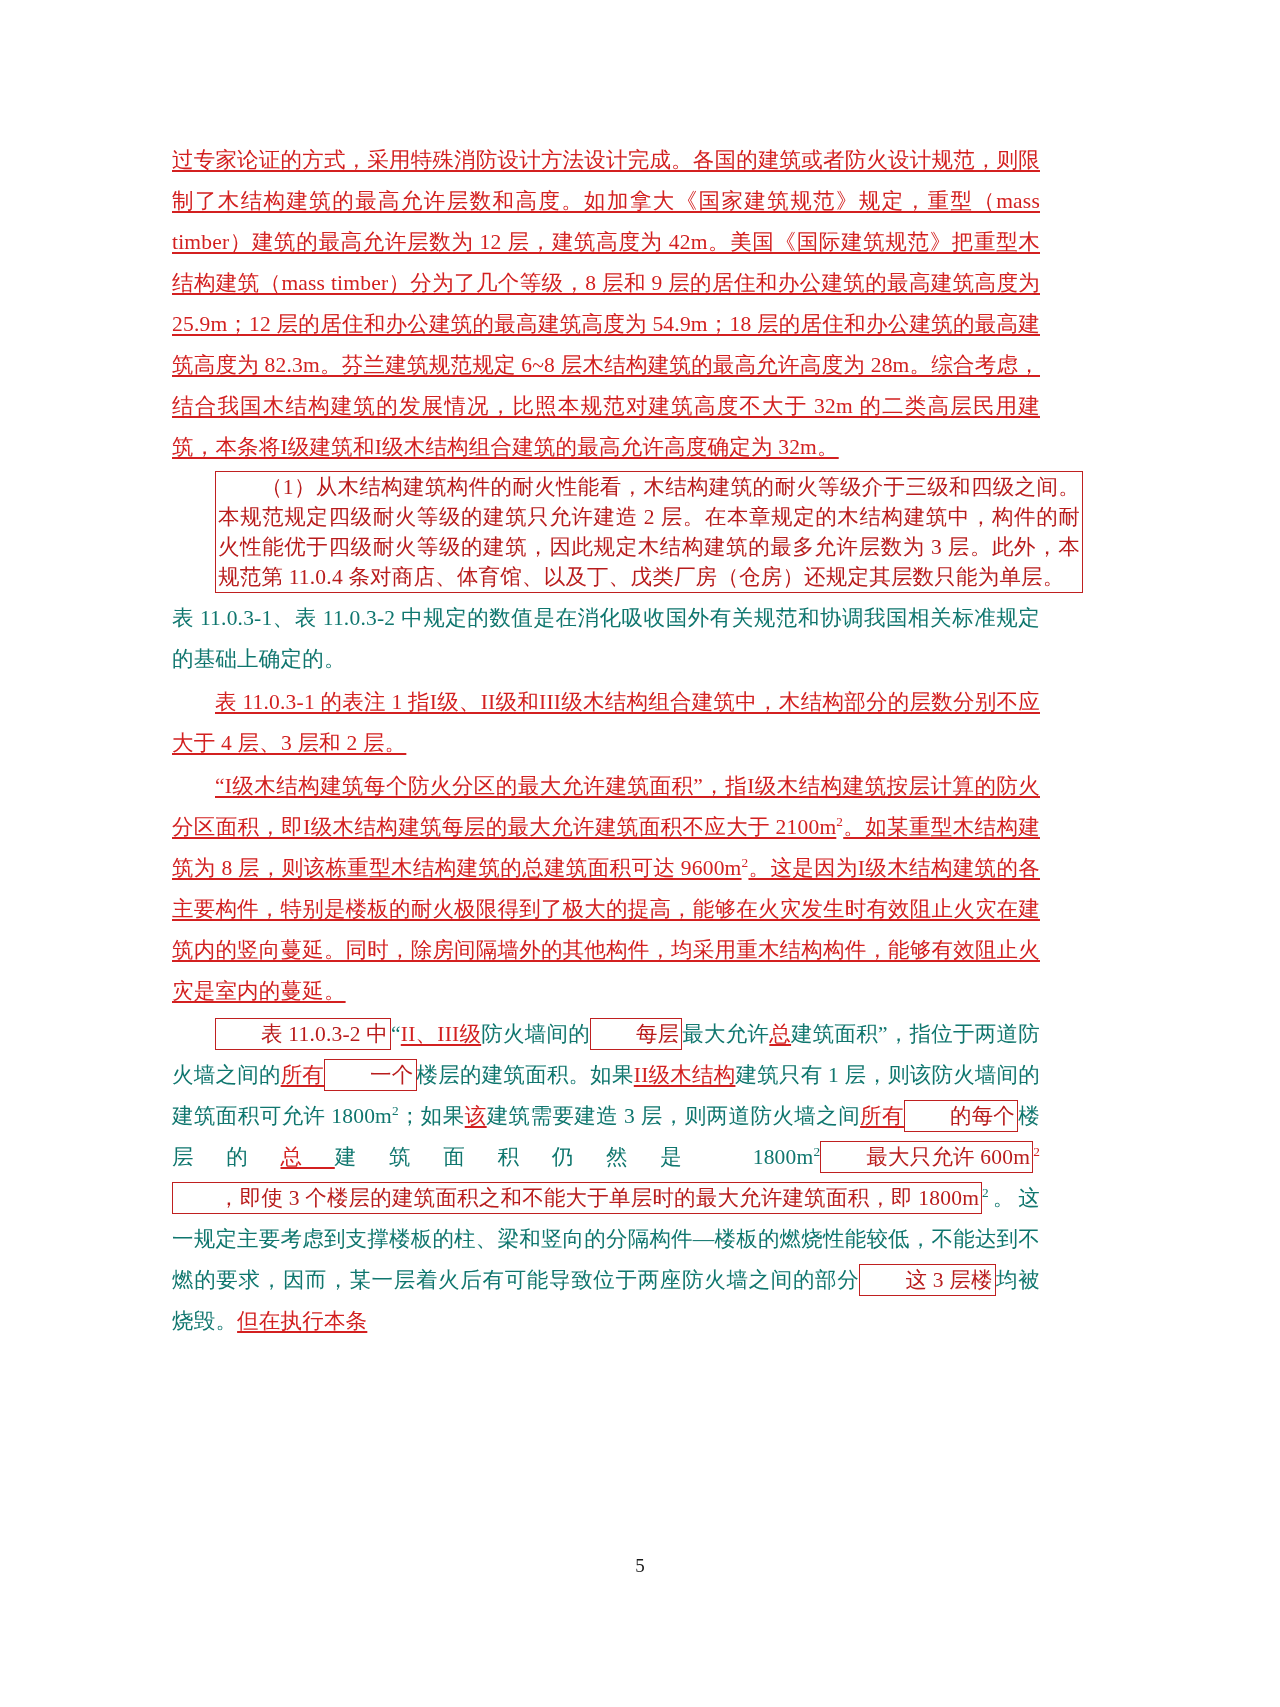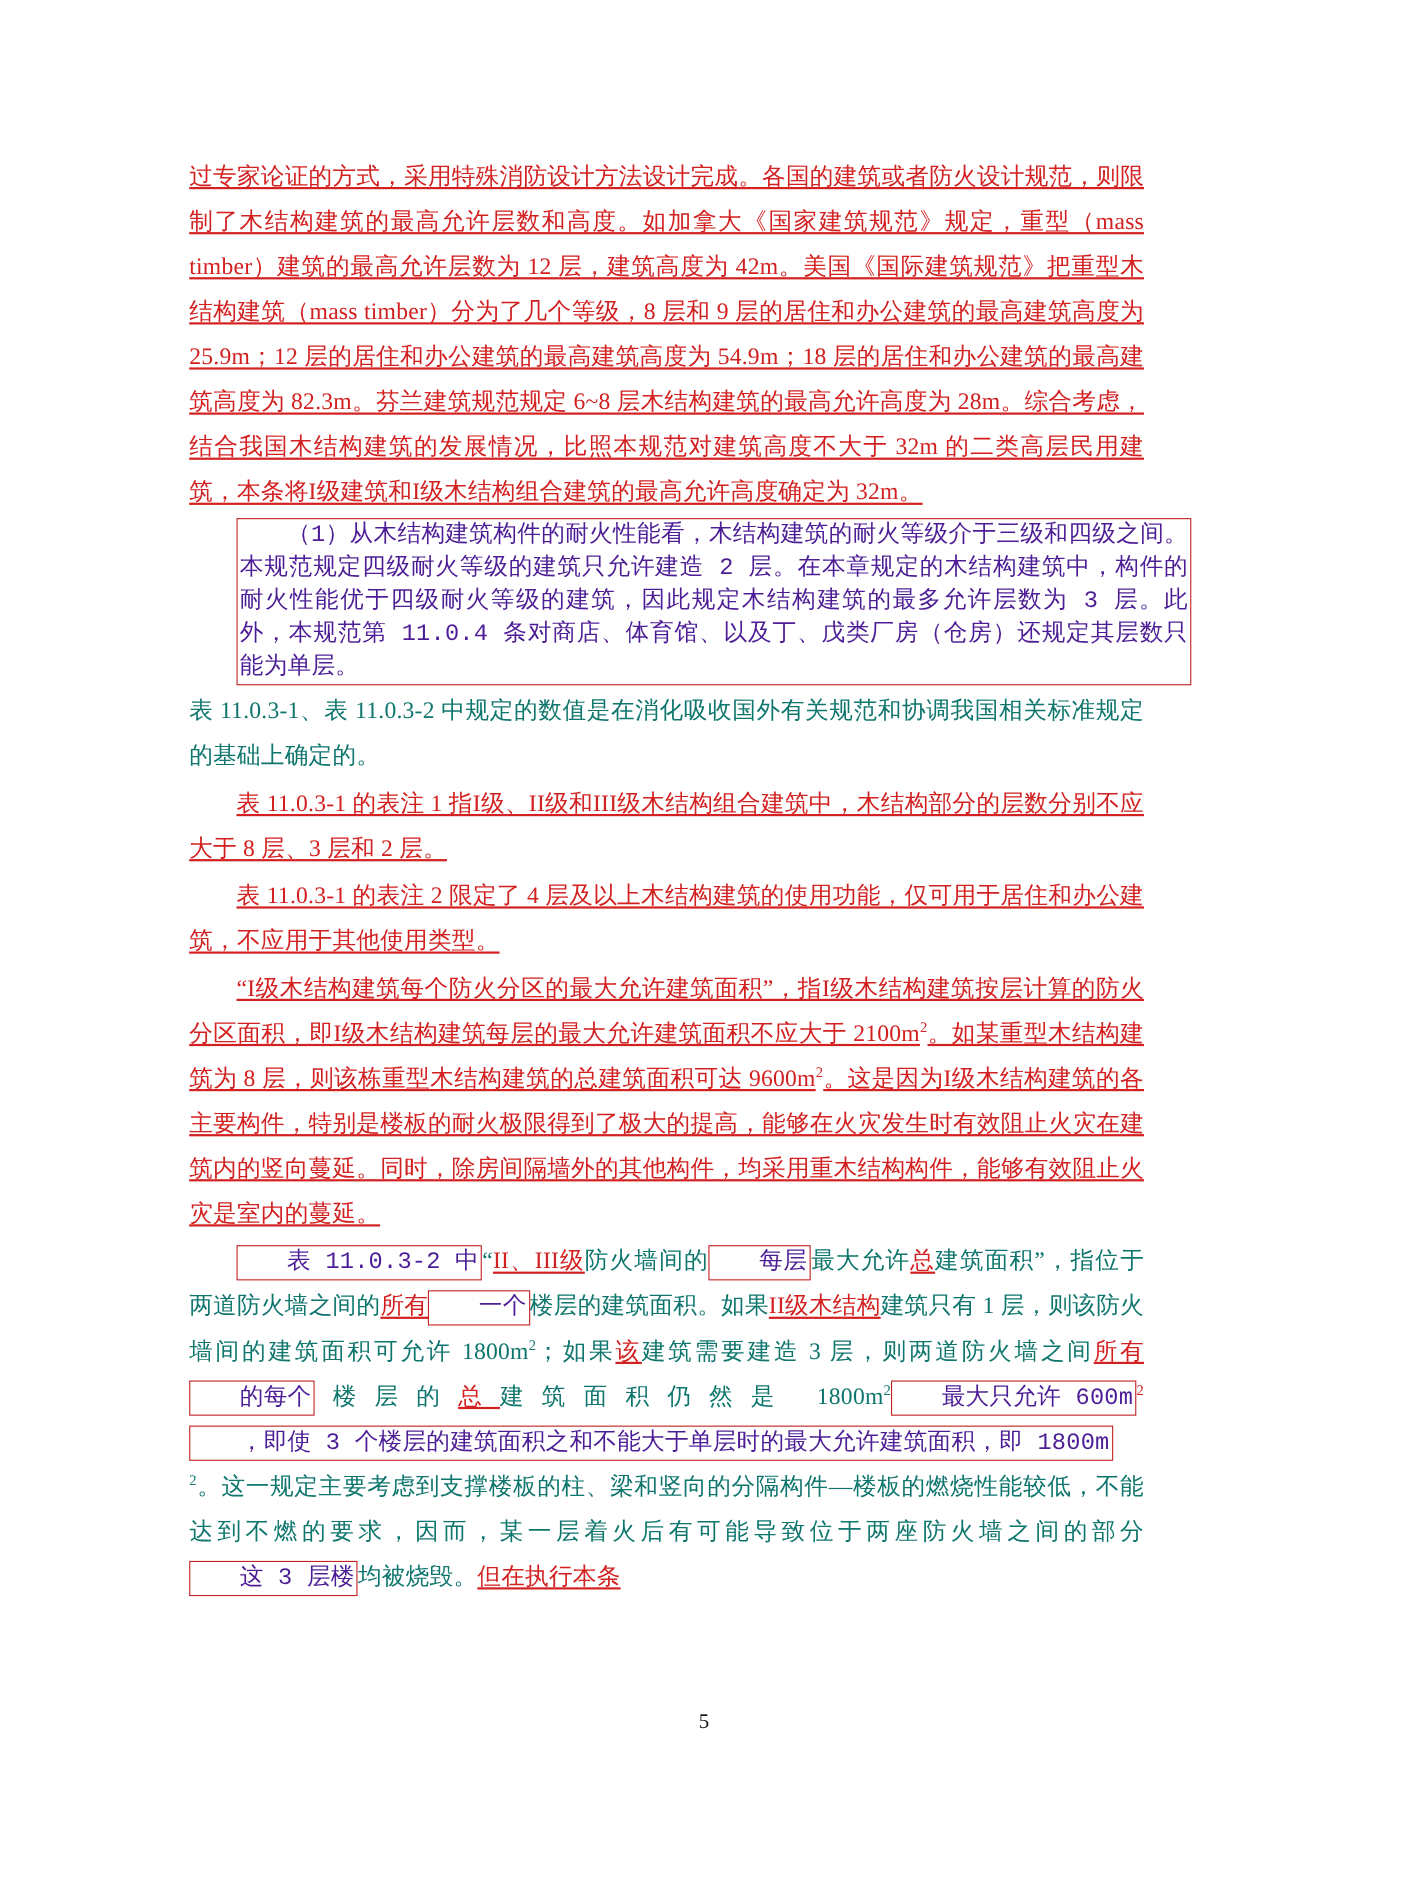--- a/index.html
+++ b/index.html
@@ -44,27 +44,26 @@
     color: #d32020;
     text-decoration: underline;
     text-decoration-color: #d32020;
     text-underline-offset: 3px;
   }
   .rev-nb {
     color: #d32020;
   }
   
   .boxed {
-    color: #4c1d95;
+    color: #b91c1c;
     border: 1px solid #c02020;
     padding: 0 2px;
     line-height: 30px;
     display: inline-block;
     margin: 1px 0;
-    font-family: Liberation Mono, monospace;
   }
   .blk {
     color: #0f766e;
   }
   sup {
     font-size: 0.62em;
     vertical-align: super;
     line-height: 0;
   }
   .page-number {
@@ -86,26 +85,23 @@
 
     <p>
       <span class="rev">过专家论证的方式，采用特殊消防设计方法设计完成。各国的建筑或者防火设计规范，则限制了木结构建筑的最高允许层数和高度。如加拿大《国家建筑规范》规定，重型（mass timber）建筑的最高允许层数为 12 层，建筑高度为 42m。美国《国际建筑规范》把重型木结构建筑（mass timber）分为了几个等级，8 层和 9 层的居住和办公建筑的最高建筑高度为 25.9m；12 层的居住和办公建筑的最高建筑高度为 54.9m；18 层的居住和办公建筑的最高建筑高度为 82.3m。芬兰建筑规范规定 6~8 层木结构建筑的最高允许高度为 28m。综合考虑，结合我国木结构建筑的发展情况，比照本规范对建筑高度不大于 32m 的二类高层民用建筑，本条将I级建筑和I级木结构组合建筑的最高允许高度确定为 32m。</span>
     </p>
 
     <p class="indent">
       <span class="boxed">（1）从木结构建筑构件的耐火性能看，木结构建筑的耐火等级介于三级和四级之间。本规范规定四级耐火等级的建筑只允许建造 2 层。在本章规定的木结构建筑中，构件的耐火性能优于四级耐火等级的建筑，因此规定木结构建筑的最多允许层数为 3 层。此外，本规范第 11.0.4 条对商店、体育馆、以及丁、戊类厂房（仓房）还规定其层数只能为单层。</span><span class="blk">表 11.0.3-1、表 11.0.3-2 中规定的数值是在消化吸收国外有关规范和协调我国相关标准规定的基础上确定的。</span>
     </p>
 
     <p class="indent">
-      <span class="rev">表 11.0.3-1 的表注 1 指I级、II级和III级木结构组合建筑中，木结构部分的层数分别不应大于 8 层、3 层和 2 层。</span>
+      <span class="rev">表 11.0.3-1 的表注 1 指I级、II级和III级木结构组合建筑中，木结构部分的层数分别不应大于 4 层、3 层和 2 层。</span>
     </p>
 
-    <p class="indent">
-      <span class="rev">表 11.0.3-1 的表注 2 限定了 4 层及以上木结构建筑的使用功能，仅可用于居住和办公建筑，不应用于其他使用类型。</span>
-    </p>
 
     <p class="indent">
       <span class="rev">“I级木结构建筑每个防火分区的最大允许建筑面积”，指I级木结构建筑按层计算的防火分区面积，即I级木结构建筑每层的最大允许建筑面积不应大于 2100m</span><sup class="rev-nb">2</sup><span class="rev">。如某重型木结构建筑为 8 层，则该栋重型木结构建筑的总建筑面积可达 9600m</span><sup class="rev-nb">2</sup><span class="rev">。这是因为I级木结构建筑的各主要构件，特别是楼板的耐火极限得到了极大的提高，能够在火灾发生时有效阻止火灾在建筑内的竖向蔓延。同时，除房间隔墙外的其他构件，均采用重木结构构件，能够有效阻止火灾是室内的蔓延。</span>
     </p>
 
     <p class="indent">
       <span class="boxed">表 11.0.3-2 中</span><span class="blk">“</span><span class="rev">II、III级</span><span class="blk">防火墙间的</span><span class="boxed">每层</span><span class="blk">最大允许</span><span class="rev">总</span><span class="blk">建筑面积”，指位于两道防火墙之间的</span><span class="rev">所有</span><span class="boxed">一个</span><span class="blk">楼层的建筑面积。如果</span><span class="rev">II级木结构</span><span class="blk">建筑只有 1 层，则该防火墙间的建筑面积可允许 1800m</span><sup class="blk">2</sup><span class="blk">；如果</span><span class="rev">该</span><span class="blk">建筑需要建造 3 层，则两道防火墙之间</span><span class="rev">所有</span><span class="boxed">的每个</span><span class="blk">楼层的</span><span class="rev">总</span><span class="blk">建筑面积仍然是 1800m</span><sup class="blk">2</sup><span class="boxed">最大只允许 600m</span><sup class="rev-nb">2</sup><span class="boxed">，即使 3 个楼层的建筑面积之和不能大于单层时的最大允许建筑面积，即 1800m</span><sup class="blk">2</sup><span class="blk">。这一规定主要考虑到支撑楼板的柱、梁和竖向的分隔构件—楼板的燃烧性能较低，不能达到不燃的要求，因而，某一层着火后有可能导致位于两座防火墙之间的部分</span><span class="boxed">这 3 层楼</span><span class="blk">均被烧毁。</span><span class="rev">但在执行本条</span>
     </p>
 
   </div>

